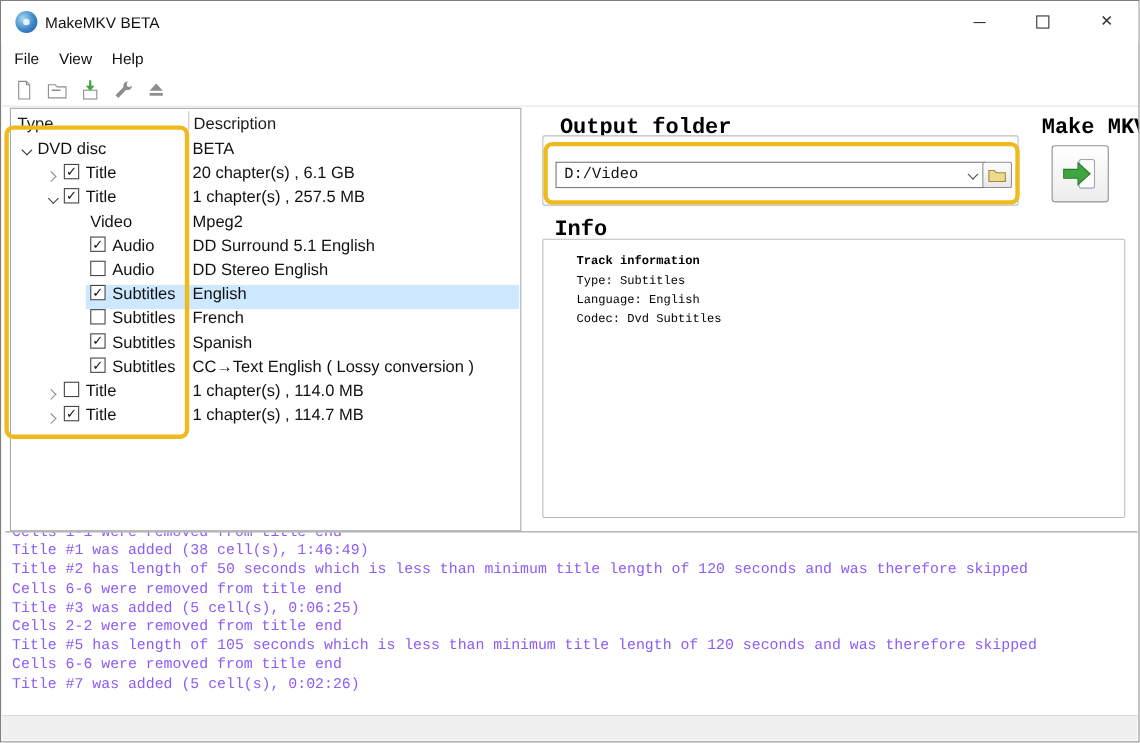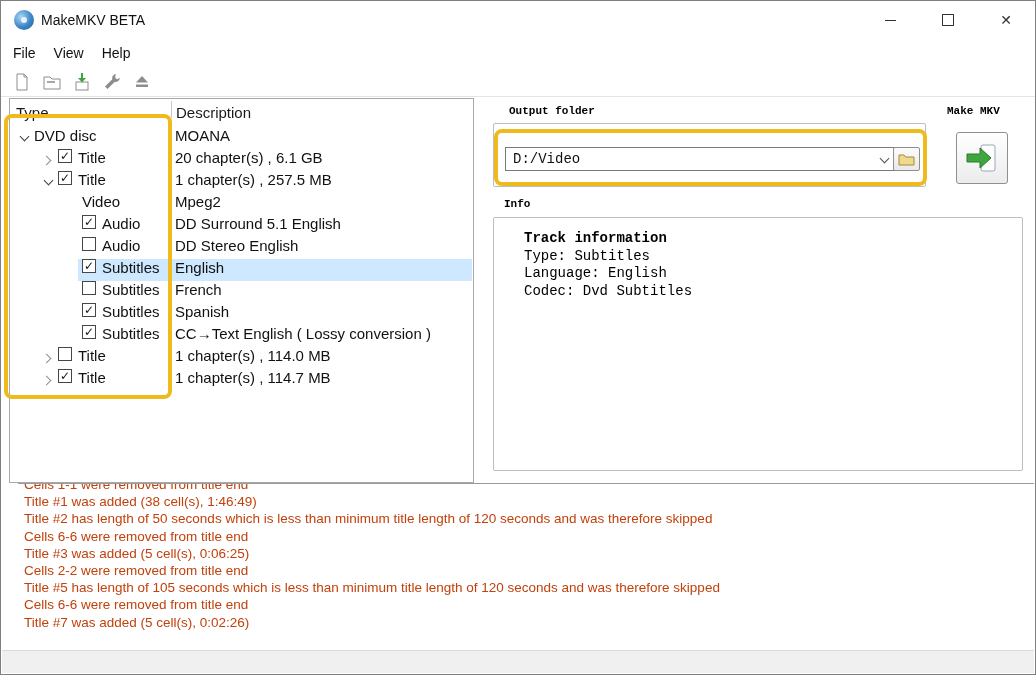--- a/index.html
+++ b/index.html
@@ -39,38 +39,38 @@
   .selbg{position:absolute;left:68px;right:1px;top:0;bottom:0;background:var(--selection,#cde8ff);}
   .sp{display:block;height:1px;}
   .chev{width:20px;height:22px;display:flex;align-items:center;justify-content:center;position:relative;z-index:1;}
   .chev.collapsed::before{content:'';width:6px;height:6px;border-top:1.5px solid #8f8f8f;border-right:1.5px solid #8f8f8f;transform:rotate(45deg);display:block;margin-right:3px;}
   .chev.expanded::before{content:'';width:6px;height:6px;border-right:1.6px solid #3f3f3f;border-bottom:1.6px solid #3f3f3f;transform:rotate(45deg);display:block;margin-top:-3px;}
   .cb{box-sizing:border-box;width:14px;height:14px;border:1px solid #454545;background:#fff;margin-right:6px;font-family:"DejaVu Sans",sans-serif;font-size:12px;line-height:12px;text-align:center;color:#111;position:relative;z-index:1;flex:none;}
   .lbl{position:relative;z-index:1;white-space:nowrap;}
   .desc{position:absolute;left:165px;z-index:1;white-space:nowrap;}
 
   
-  .glabel{position:absolute;font-family:"Liberation Mono",monospace;font-weight:bold;font-size:11px;color:#000;white-space:nowrap;}
+  .glabel{position:absolute;font-family:"Liberation Mono",monospace;font-weight:bold;font-size:20px;color:#000;white-space:nowrap;}
   #out-label{left:508px;top:104px;}
   #make-label{left:946px;top:104px;}
   #info-label{left:503px;top:197px;}
   .group{position:absolute;border:1px solid #bdbdbd;border-radius:2px;background:#fff;box-sizing:border-box;}
   #out-group{left:492px;top:122px;width:433px;height:64px;}
   #info-group{left:492px;top:216px;width:530px;height:254px;}
   .combo{position:absolute;left:504px;top:146px;width:391px;height:24px;border:1px solid #7a7a7a;background:#fff;box-sizing:border-box;display:flex;align-items:center;padding-left:7px;font-family:"Liberation Mono",monospace;font-size:14px;color:#111;}
   .combo-arrow{position:absolute;right:7px;top:7px;width:8px;height:8px;}
   .combo-arrow::before{content:'';position:absolute;left:1px;top:0;width:6px;height:6px;border-right:1.4px solid #505050;border-bottom:1.4px solid #505050;transform:rotate(45deg);}
   .folder-btn{position:absolute;left:892px;top:146px;width:27px;height:24px;border:1px solid #8f8f8f;background:linear-gradient(#fcfcfc,#e9e9e9);display:flex;align-items:center;justify-content:center;padding:0;border-radius:2px;}
   .make-btn{position:absolute;left:955px;top:131px;width:52px;height:52px;border:1px solid #8f8f8f;background:linear-gradient(#ffffff,#ececec);border-radius:3px;display:flex;align-items:center;justify-content:center;padding:0;}
-  .info-text{position:absolute;left:30px;top:12px;font-family:"Liberation Mono",monospace;font-size:14px;line-height:17.5px;color:#000;}
+  .info-text{position:absolute;left:30px;top:12px;font-family:"Liberation Mono",monospace;font-size:11px;line-height:17.5px;color:#000;}
   .info-text p{margin:0;white-space:pre;}
   .info-title{font-weight:bold;}
 
   
-  .log{position:absolute;left:17px;right:1px;top:482px;height:170px;border-top:1px solid #9a9a9a;border-bottom:1px solid #c8c8c8;background:#fff;overflow:hidden;font-family:Liberation Sans, sans-serif;font-size:13.5px;line-height:17.2px;color:#c2410c;padding:2px 0 0 6px;box-sizing:border-box;}
+  .log{position:absolute;left:4px;right:1px;top:482px;height:170px;border-top:1px solid #9a9a9a;border-bottom:1px solid #c8c8c8;background:#fff;overflow:hidden;font-family:Liberation Mono, monospace;font-size:13.5px;line-height:17.2px;color:#8b5cf6;padding:2px 0 0 6px;box-sizing:border-box;}
   .log p{margin:0;white-space:pre;}
   .log p:first-child{margin-top:-10px;}
 
   
   .statusbar{position:absolute;left:1px;right:1px;bottom:1px;height:22px;background:#f0f0f0;border-top:1px solid #dadada;}
 
   
   .hl{position:absolute;border:4px solid var(--highlight,#efba1e);border-radius:8px;pointer-events:none;z-index:50;box-sizing:border-box;}
   #hl-tree{left:3px;top:113px;width:168px;height:285px;}
   #hl-output{left:493px;top:128px;width:433px;height:57px;}
@@ -137,21 +137,21 @@
 
   <div class="tree-panel">
     <span class="thead" id="th-type">Type</span>
     <span class="thead" id="th-desc">Description</span>
     <div class="colsep"></div>
     <div class="rows">
         <div class="trow">
           <span class="sp" style="width: 0px;"></span>
           <span class="chev expanded"></span>
           <span class="lbl">DVD disc</span>
-          <span class="desc">MOANA</span>
+          <span class="desc">BETA</span>
         </div>
         <div class="trow">
           <span class="sp" style="width: 24px;"></span>
           <span class="chev collapsed"></span>
           <span class="cb">✓</span>
           <span class="lbl">Title</span>
           <span class="desc">20 chapter(s) , 6.1 GB</span>
         </div>
         <div class="trow">
           <span class="sp" style="width: 24px;"></span>

